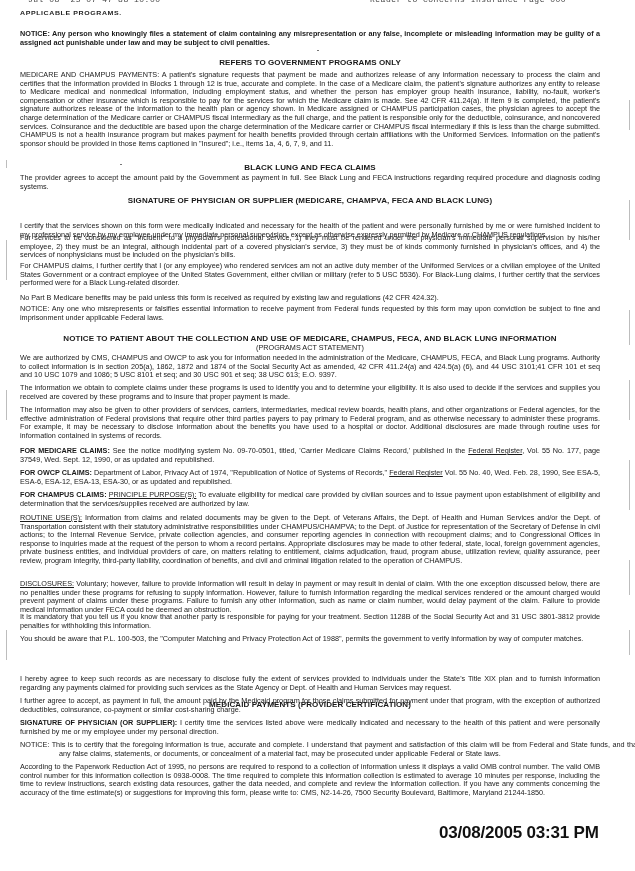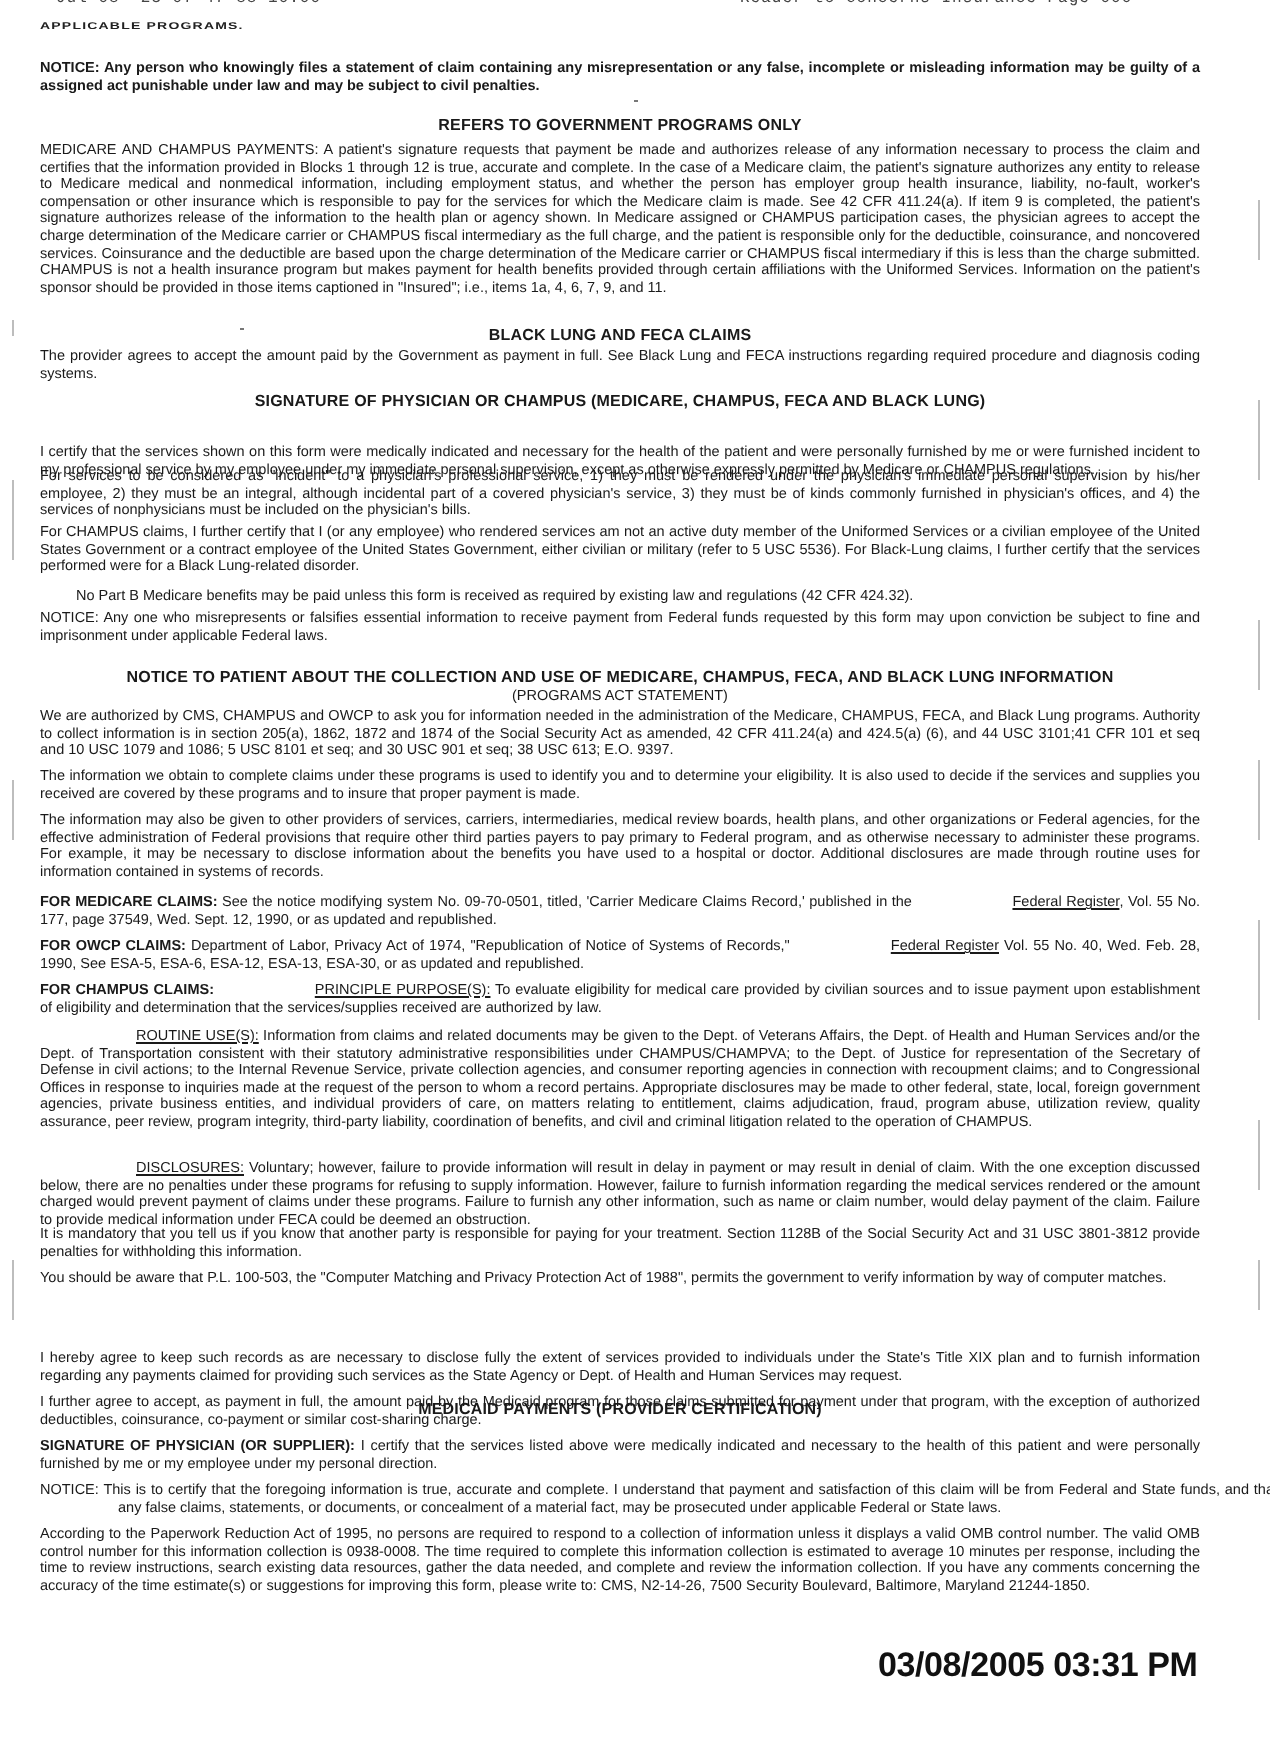--- a/index.html
+++ b/index.html
@@ -17,21 +17,21 @@
   .top-strip .r { position: absolute; left: 370px; top: -5px; }
   .cut-heading {
     position: absolute; left: 20px; top: 11px; font-size: 7px; font-weight: bold;
     letter-spacing: 0.6px; color: #222; transform: scaleY(0.7); transform-origin: top left;
   }
   p, .blk {
     margin: 0; font-size: 7.25px; line-height: 8.6px; text-align: justify;
     text-align-last: left;
   }
   .b { font-weight: bold; }
-  .u { text-decoration: underline; margin-left: 48px; }
+  .u { text-decoration: underline; }
   h2 {
     margin: 0; font-size: 8px; font-weight: bold; text-align: center; letter-spacing: 0.1px;
     line-height: 10px;
   }
   .sub { font-size: 7.25px; text-align: center; line-height: 8.6px; }
   .indent { padding-left: 39px; text-indent: -39px; }
   .abs { position: absolute; left: 0; width: 580px; }
   .timestamp {
     position: absolute; left: 439px; top: 823px; font-size: 17px; font-weight: bold;
     color: #111; letter-spacing: -0.2px;
@@ -51,25 +51,25 @@
 <div class="page">
 
   <p class="abs b" style="top:30px;">NOTICE: Any person who knowingly files a statement of claim containing any misrepresentation or any false, incomplete or misleading information may be guilty of a assigned act punishable under law and may be subject to civil penalties.</p>
 
   <h2 class="abs" style="top:58px;">REFERS TO GOVERNMENT PROGRAMS ONLY</h2>
   <p class="abs" style="top:71px;">MEDICARE AND CHAMPUS PAYMENTS: A patient's signature requests that payment be made and authorizes release of any information necessary to process the claim and certifies that the information provided in Blocks 1 through 12 is true, accurate and complete. In the case of a Medicare claim, the patient's signature authorizes any entity to release to Medicare medical and nonmedical information, including employment status, and whether the person has employer group health insurance, liability, no-fault, worker's compensation or other insurance which is responsible to pay for the services for which the Medicare claim is made. See 42 CFR 411.24(a). If item 9 is completed, the patient's signature authorizes release of the information to the health plan or agency shown. In Medicare assigned or CHAMPUS participation cases, the physician agrees to accept the charge determination of the Medicare carrier or CHAMPUS fiscal intermediary as the full charge, and the patient is responsible only for the deductible, coinsurance, and noncovered services. Coinsurance and the deductible are based upon the charge determination of the Medicare carrier or CHAMPUS fiscal intermediary if this is less than the charge submitted. CHAMPUS is not a health insurance program but makes payment for health benefits provided through certain affiliations with the Uniformed Services. Information on the patient's sponsor should be provided in those items captioned in "Insured"; i.e., items 1a, 4, 6, 7, 9, and 11.</p>
 
   <h2 class="abs" style="top:163px;">BLACK LUNG AND FECA CLAIMS</h2>
   <p class="abs" style="top:174px;">The provider agrees to accept the amount paid by the Government as payment in full. See Black Lung and FECA instructions regarding required procedure and diagnosis coding systems.</p>
 
-  <h2 class="abs" style="top:196px;">SIGNATURE OF PHYSICIAN OR CHAMPUS (MEDICARE, CHAMPUS, FECA AND BLACK LUNG)</h2>
+  <h2 class="abs" style="top:196px;">SIGNATURE OF PHYSICIAN OR SUPPLIER (MEDICARE, CHAMPVA, FECA AND BLACK LUNG)</h2>
   <p class="abs" style="top:222px;">I certify that the services shown on this form were medically indicated and necessary for the health of the patient and were personally furnished by me or were furnished incident to my professional service by my employee under my immediate personal supervision, except as otherwise expressly permitted by Medicare or CHAMPUS regulations.</p>
   <p class="abs" style="top:234px;">For services to be considered as "incident" to a physician's professional service, 1) they must be rendered under the physician's immediate personal supervision by his/her employee, 2) they must be an integral, although incidental part of a covered physician's service, 3) they must be of kinds commonly furnished in physician's offices, and 4) the services of nonphysicians must be included on the physician's bills.</p>
   <p class="abs" style="top:262px;">For CHAMPUS claims, I further certify that I (or any employee) who rendered services am not an active duty member of the Uniformed Services or a civilian employee of the United States Government or a contract employee of the United States Government, either civilian or military (refer to 5 USC 5536). For Black-Lung claims, I further certify that the services performed were for a Black Lung-related disorder.</p>
-  <p class="abs" style="top:294px;margin-left:18px;">No Part B Medicare benefits may be paid unless this form is received as required by existing law and regulations (42 CFR 424.32).</p>
+  <p class="abs" style="top:294px;">No Part B Medicare benefits may be paid unless this form is received as required by existing law and regulations (42 CFR 424.32).</p>
   <p class="abs" style="top:305px;">NOTICE: Any one who misrepresents or falsifies essential information to receive payment from Federal funds requested by this form may upon conviction be subject to fine and imprisonment under applicable Federal laws.</p>
 
   <h2 class="abs" style="top:334px;">NOTICE TO PATIENT ABOUT THE COLLECTION AND USE OF MEDICARE, CHAMPUS, FECA, AND BLACK LUNG INFORMATION</h2>
   <div class="abs sub" style="top:344px;">(PROGRAMS ACT STATEMENT)</div>
   <p class="abs" style="top:354px;">We are authorized by CMS, CHAMPUS and OWCP to ask you for information needed in the administration of the Medicare, CHAMPUS, FECA, and Black Lung programs. Authority to collect information is in section 205(a), 1862, 1872 and 1874 of the Social Security Act as amended, 42 CFR 411.24(a) and 424.5(a) (6), and 44 USC 3101;41 CFR 101 et seq and 10 USC 1079 and 1086; 5 USC 8101 et seq; and 30 USC 901 et seq; 38 USC 613; E.O. 9397.</p>
   <p class="abs" style="top:384px;">The information we obtain to complete claims under these programs is used to identify you and to determine your eligibility. It is also used to decide if the services and supplies you received are covered by these programs and to insure that proper payment is made.</p>
   <p class="abs" style="top:406px;">The information may also be given to other providers of services, carriers, intermediaries, medical review boards, health plans, and other organizations or Federal agencies, for the effective administration of Federal provisions that require other third parties payers to pay primary to Federal program, and as otherwise necessary to administer these programs. For example, it may be necessary to disclose information about the benefits you have used to a hospital or doctor. Additional disclosures are made through routine uses for information contained in systems of records.</p>
 
   <p class="abs" style="top:447px;">
     <span class="b">FOR MEDICARE CLAIMS:</span><span> See the notice modifying system No. 09-70-0501, titled, 'Carrier Medicare Claims Record,' published in the </span><span class="u">Federal Register</span><span>, Vol. 55 No. 177, page 37549, Wed. Sept. 12, 1990, or as updated and republished.</span>
@@ -86,21 +86,21 @@
   <p class="abs" style="top:580px;">
     <span class="u">DISCLOSURES:</span><span> Voluntary; however, failure to provide information will result in delay in payment or may result in denial of claim. With the one exception discussed below, there are no penalties under these programs for refusing to supply information. However, failure to furnish information regarding the medical services rendered or the amount charged would prevent payment of claims under these programs. Failure to furnish any other information, such as name or claim number, would delay payment of the claim. Failure to provide medical information under FECA could be deemed an obstruction.</span>
   </p>
   <p class="abs" style="top:613px;">It is mandatory that you tell us if you know that another party is responsible for paying for your treatment. Section 1128B of the Social Security Act and 31 USC 3801-3812 provide penalties for withholding this information.</p>
   <p class="abs" style="top:635px;">You should be aware that P.L. 100-503, the "Computer Matching and Privacy Protection Act of 1988", permits the government to verify information by way of computer matches.</p>
 
   <h2 class="abs" style="top:700px;">MEDICAID PAYMENTS (PROVIDER CERTIFICATION)</h2>
   <p class="abs" style="top:675px;">I hereby agree to keep such records as are necessary to disclose fully the extent of services provided to individuals under the State's Title XIX plan and to furnish information regarding any payments claimed for providing such services as the State Agency or Dept. of Health and Human Services may request.</p>
   <p class="abs" style="top:697px;">I further agree to accept, as payment in full, the amount paid by the Medicaid program for those claims submitted for payment under that program, with the exception of authorized deductibles, coinsurance, co-payment or similar cost-sharing charge.</p>
   <p class="abs" style="top:719px;">
-    <span class="b">SIGNATURE OF PHYSICIAN (OR SUPPLIER):</span><span> I certify that the services listed above were medically indicated and necessary to the health of this patient and were personally furnished by me or my employee under my personal direction.</span>
+    <span class="b">SIGNATURE OF PHYSICIAN (OR SUPPLIER):</span><span> I certify time the services listed above were medically indicated and necessary to the health of this patient and were personally furnished by me or my employee under my personal direction.</span>
   </p>
   <p class="abs indent" style="top:741px;">NOTICE: This is to certify that the foregoing information is true, accurate and complete. I understand that payment and satisfaction of this claim will be from Federal and State funds, and that any false claims, statements, or documents, or concealment of a material fact, may be prosecuted under applicable Federal or State laws.</p>
   <p class="abs" style="top:763px;">According to the Paperwork Reduction Act of 1995, no persons are required to respond to a collection of information unless it displays a valid OMB control number. The valid OMB control number for this information collection is 0938-0008. The time required to complete this information collection is estimated to average 10 minutes per response, including the time to review instructions, search existing data resources, gather the data needed, and complete and review the information collection. If you have any comments concerning the accuracy of the time estimate(s) or suggestions for improving this form, please write to: CMS, N2-14-26, 7500 Security Boulevard, Baltimore, Maryland 21244-1850.</p>
 </div>
 
 <div class="timestamp">03/08/2005 03:31 PM</div>
 
 <div class="scan-bar" style="left:6px; top:160px; height:8px;"></div>
 <div class="scan-bar" style="left:6px; top:240px; height:40px;"></div>
 <div class="scan-bar" style="left:6px; top:390px; height:30px;"></div>

